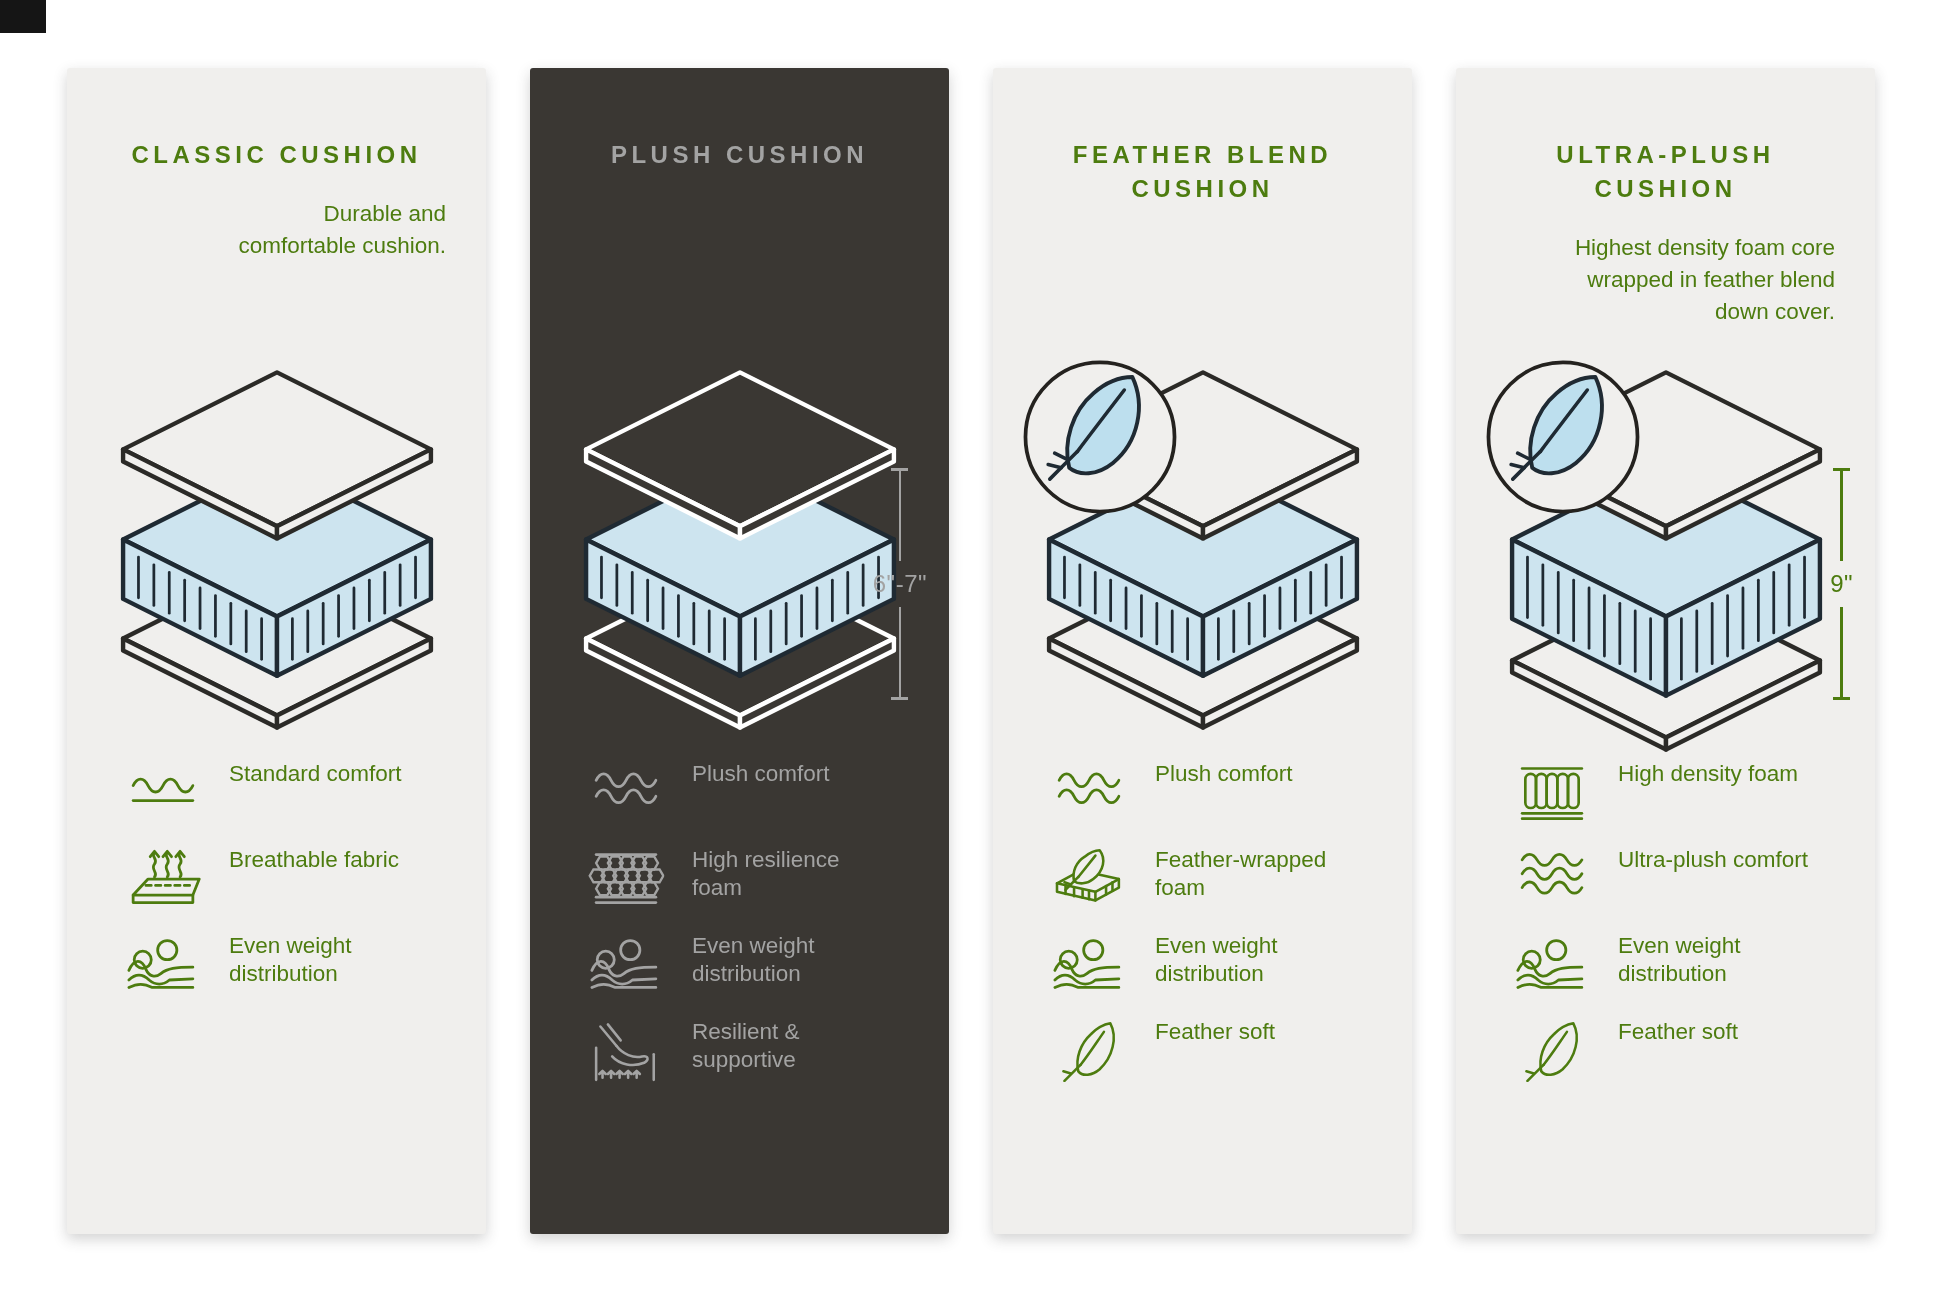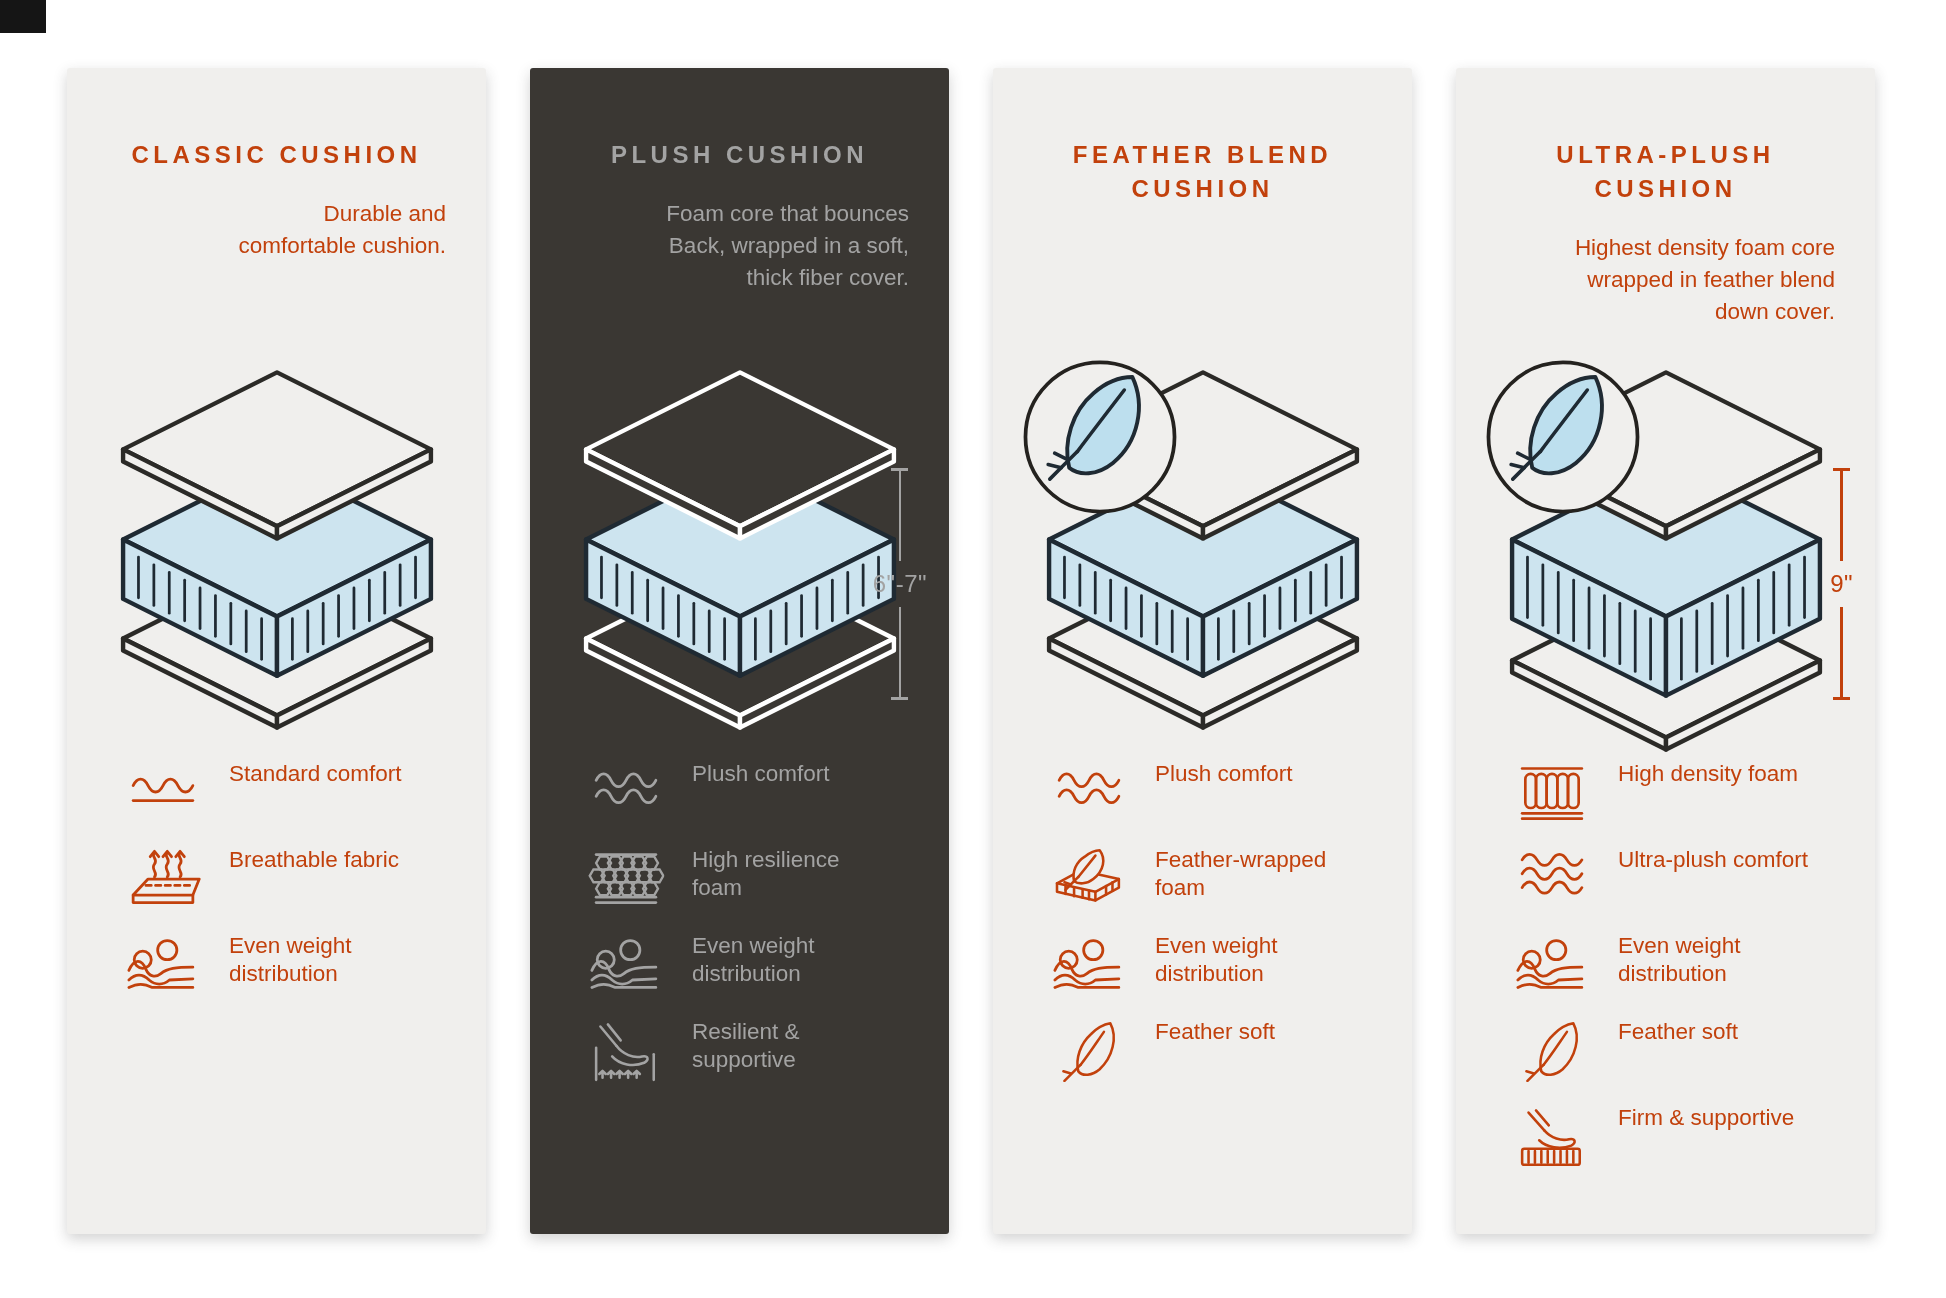--- a/index.html
+++ b/index.html
@@ -1,21 +1,21 @@
 <!DOCTYPE html>
 <html><head>
 <meta charset="utf-8">
 <style>
   * { margin:0; padding:0; box-sizing:border-box; }
   html,body { width:1946px; height:1298px; background:#ffffff; font-family:"Liberation Sans","DejaVu Sans",sans-serif; overflow:hidden; }
   .corner-artifact { position:absolute; left:0; top:0; width:46px; height:33px; background:#151515; }
   .cards { display:flex; gap:44px; padding:68px 67px 64px 67px; }
   .card { position:relative; width:419px; height:1166px; border-radius:3px; padding:70px 40px 0 40px;
           box-shadow:0 5px 14px rgba(50,50,50,.22); }
-  .card.light { --card-bg:#f0efed; --slab-stroke:#2b2a27; background:var(--card-bg); color:#c2410c; }
+  .card.light { --card-bg:#f0efed; --slab-stroke:#2b2a27; background:var(--card-bg); color:#4d7c0f; }
   .card.dark  { --card-bg:#3a3733; --slab-stroke:#ffffff; background:var(--card-bg); color:#a3a3a3; }
 
   .card-title { font-size:24px; font-weight:bold; letter-spacing:4.5px; text-align:center;
                 line-height:34px; white-space:pre-line; }
   .card-desc  { font-size:22.5px; line-height:32px; text-align:right; margin-top:26px; white-space:pre-line; }
 
   .illus { position:absolute; top:300px; left:0; right:0; display:flex; justify-content:center; }
   .stack-mount svg { display:block; }
   .slab  { fill:var(--card-bg); stroke:var(--slab-stroke); stroke-width:4; stroke-linejoin:round; }
   .foam  { fill:#cde4ef; stroke:#1f2a33; stroke-width:4; stroke-linejoin:round; }
@@ -254,23 +254,20 @@
             </svg>
           </span>
         <span class="f-label">Even weight
 distribution</span>
       </li>
     </ul>
   </article>
 
   <article class="card dark">
     <h2 class="card-title">PLUSH CUSHION</h2>
-    <p class="card-desc">Foam core that bounces
-Back, wrapped in a soft,
-thick fiber cover.</p>
     <div class="illus">
       <div class="stack-mount">
           <svg viewBox="0 0 300 352" width="330" height="387" aria-hidden="true">
             <path class="slab" d="M150 176 L290 246 L150 316 L10 246 Z"></path>
             <path class="slab" d="M10 246 L150 316 L150 327 L10 257 Z"></path>
             <path class="slab" d="M290 246 L150 316 L150 327 L290 257 Z"></path>
             <path class="foam" d="M150 86 L290 156 L150 226 L10 156 Z"></path>
             <path class="foam" d="M10 156 L150 226 L150 280 L10 210 Z"></path>
             <path class="foam" d="M290 156 L150 226 L150 280 L290 210 Z"></path>
             <line class="hatch" x1="24" y1="172" x2="24" y2="209"></line>
@@ -506,24 +503,16 @@
 distribution</span>
       </li>
       <li class="feat">
         <span class="f-ic">
             <svg class="f-icon" viewBox="0 0 72 60">
               <use href="#feather-soft-icon"></use>
             </svg>
           </span>
         <span class="f-label">Feather soft</span>
       </li>
-      <li class="feat">
-        <span class="f-ic">
-            <svg class="f-icon" viewBox="0 0 72 60">
-              <use href="#firm-supportive-icon"></use>
-            </svg>
-          </span>
-        <span class="f-label">Firm &amp; supportive</span>
-      </li>
     </ul>
   </article>
 
 </main>
 
 </body></html>

